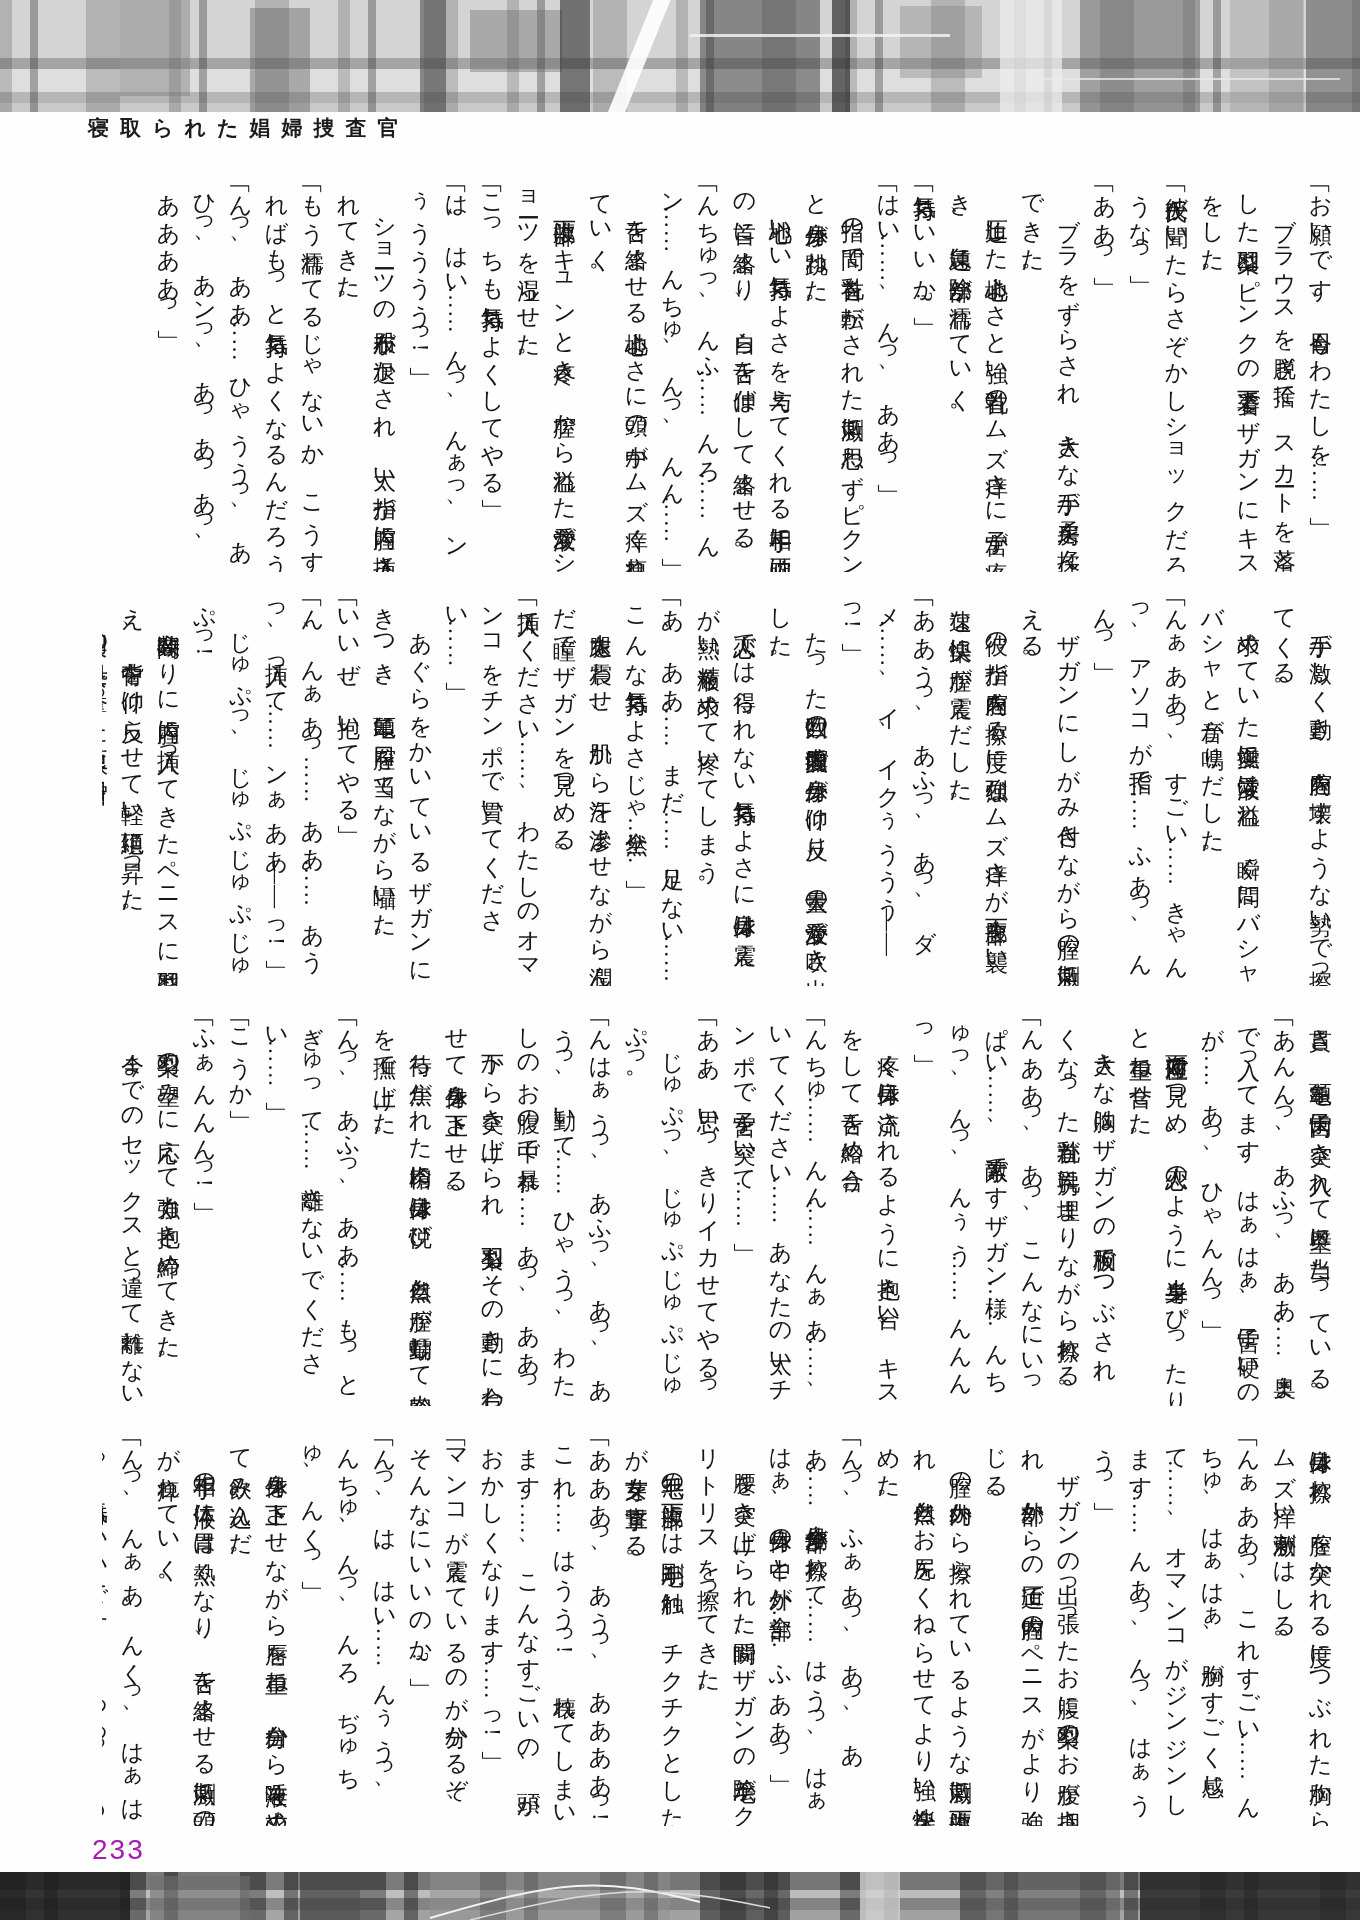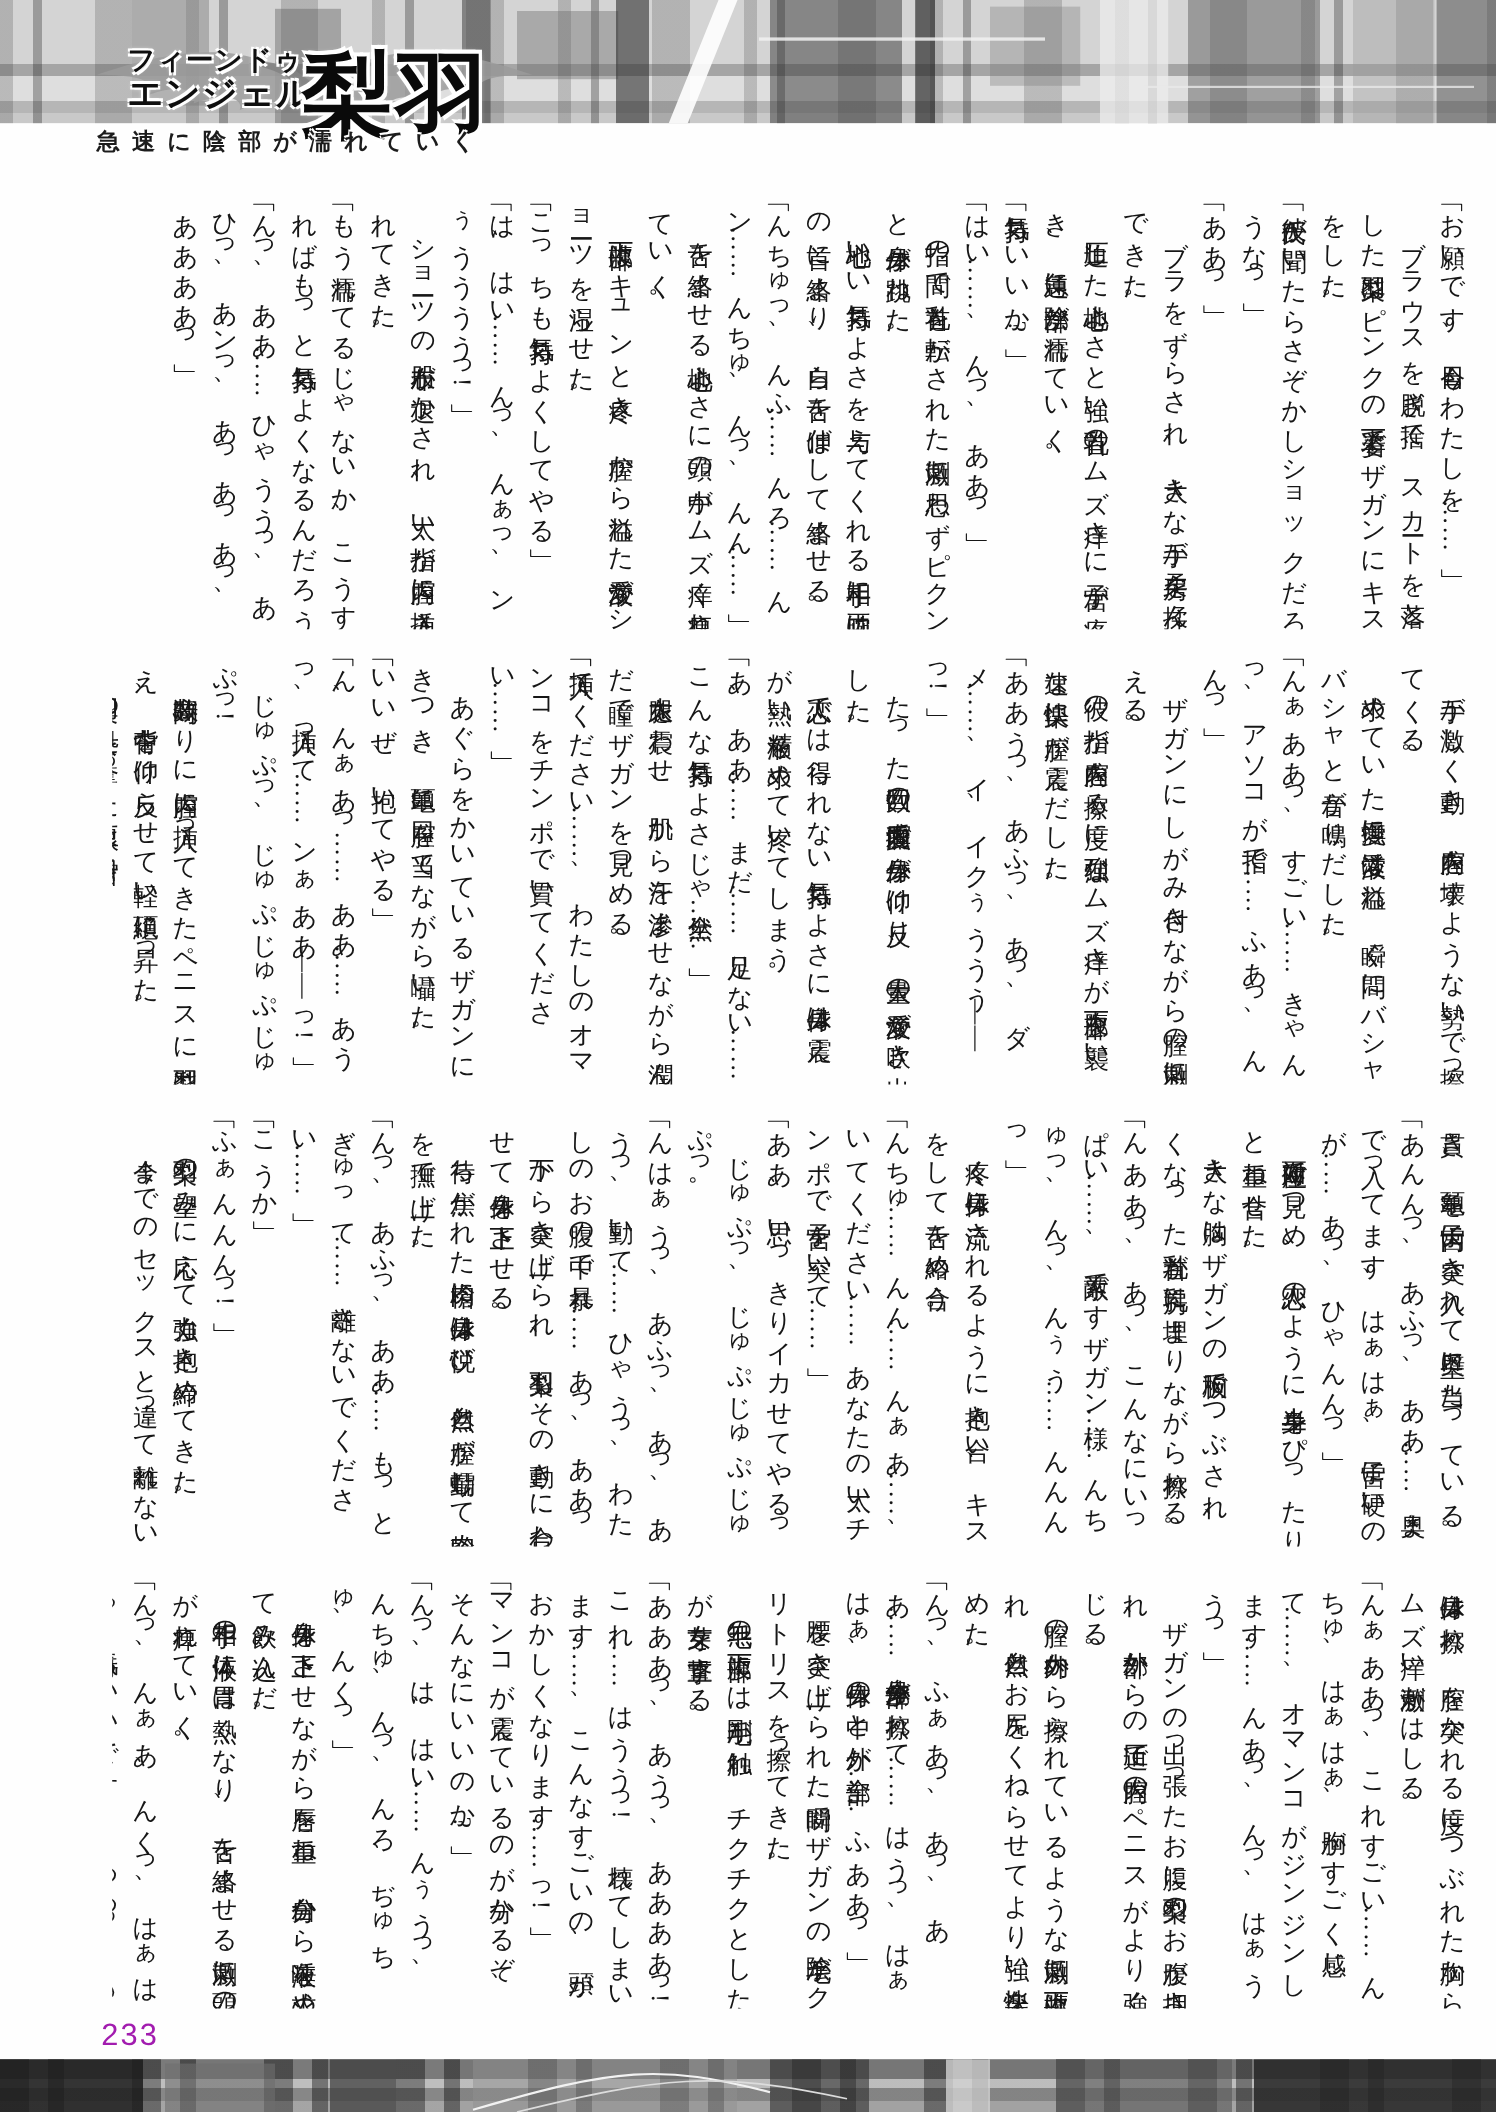--- a/index.html
+++ b/index.html
@@ -73,34 +73,21 @@
     <div class="cb" style="left:832px;top:0;width:18px;height:112px;background:#222222;opacity:.65;"></div>
     <div class="cb" style="left:900px;top:6px;width:82px;height:72px;background:#7a7a7a;opacity:.35;"></div>
     <div class="cb" style="left:1000px;top:0;width:62px;height:112px;background:#ececec;opacity:.75;"></div>
     <div class="cb" style="left:1080px;top:0;width:120px;height:112px;background:#555555;opacity:.45;"></div>
     <div class="cb" style="left:1230px;top:0;width:74px;height:112px;background:#9a9a9a;opacity:.4;"></div>
     <div class="cb" style="left:1306px;top:0;width:54px;height:112px;background:#454545;opacity:.5;"></div>
     <div class="cb" style="left:690px;top:34px;width:260px;height:3px;background:#f1f1f1;opacity:.85;"></div>
     <div class="cb" style="left:1040px;top:78px;width:300px;height:2px;background:#e8e8e8;opacity:.8;"></div>
   </div>
 
-  <div class="logo">
-    <svg class="wings" width="420" height="104" viewBox="0 0 420 104">
-      <path d="M210,56 C168,16 110,6 12,40 C52,40 66,46 60,58 C88,48 104,54 100,66 C126,56 146,60 142,72 C162,62 184,62 194,72 C200,64 206,60 210,62 Z" fill="#9b9b9b" opacity="0.85"></path>
-      <path d="M210,56 C252,16 310,6 408,40 C368,40 354,46 360,58 C332,48 316,54 320,66 C294,56 274,60 278,72 C258,62 236,62 226,72 C220,64 214,60 210,62 Z" fill="#9b9b9b" opacity="0.85"></path>
-      <path d="M210,50 C190,30 170,26 150,30 C180,36 196,46 200,60 Z" fill="#848484" opacity="0.9"></path>
-      <path d="M210,50 C230,30 250,26 270,30 C240,36 224,46 220,60 Z" fill="#848484" opacity="0.9"></path>
-    </svg>
-    <div class="kana">
-      <div class="l1">フィーンドゥ</div>
-      <div class="l2">エンジェル</div>
-    </div>
-    <div class="maintitle">梨羽</div>
-  </div>
-  <div class="subtitle">急速に陰部が濡れていく</div>
+  <div class="subtitle">寝取られた娼婦捜査官</div>
 
   <div class="band band1">
       <p>「お願いです、今日もわたしを……」</p>
       <p>　ブラウスを脱ぎ捨て、スカートを落とした梨羽はピンクの下着姿でザガンにキスをした。</p>
       <p>「彼氏が聞いたらさぞかしショックだろうなっ」</p>
       <p>「ああっ」</p>
       <p>　ブラをずらされ、大きな手が柔房を揉んできた。</p>
       <p>　圧迫した心地よさと強い乳首のムズ痒さに子宮が疼き、急速に陰部が濡れていく。</p>
       <p>「気持ちいいか?」</p>
       <p>「はい……、んっ、ああっ」</p>

